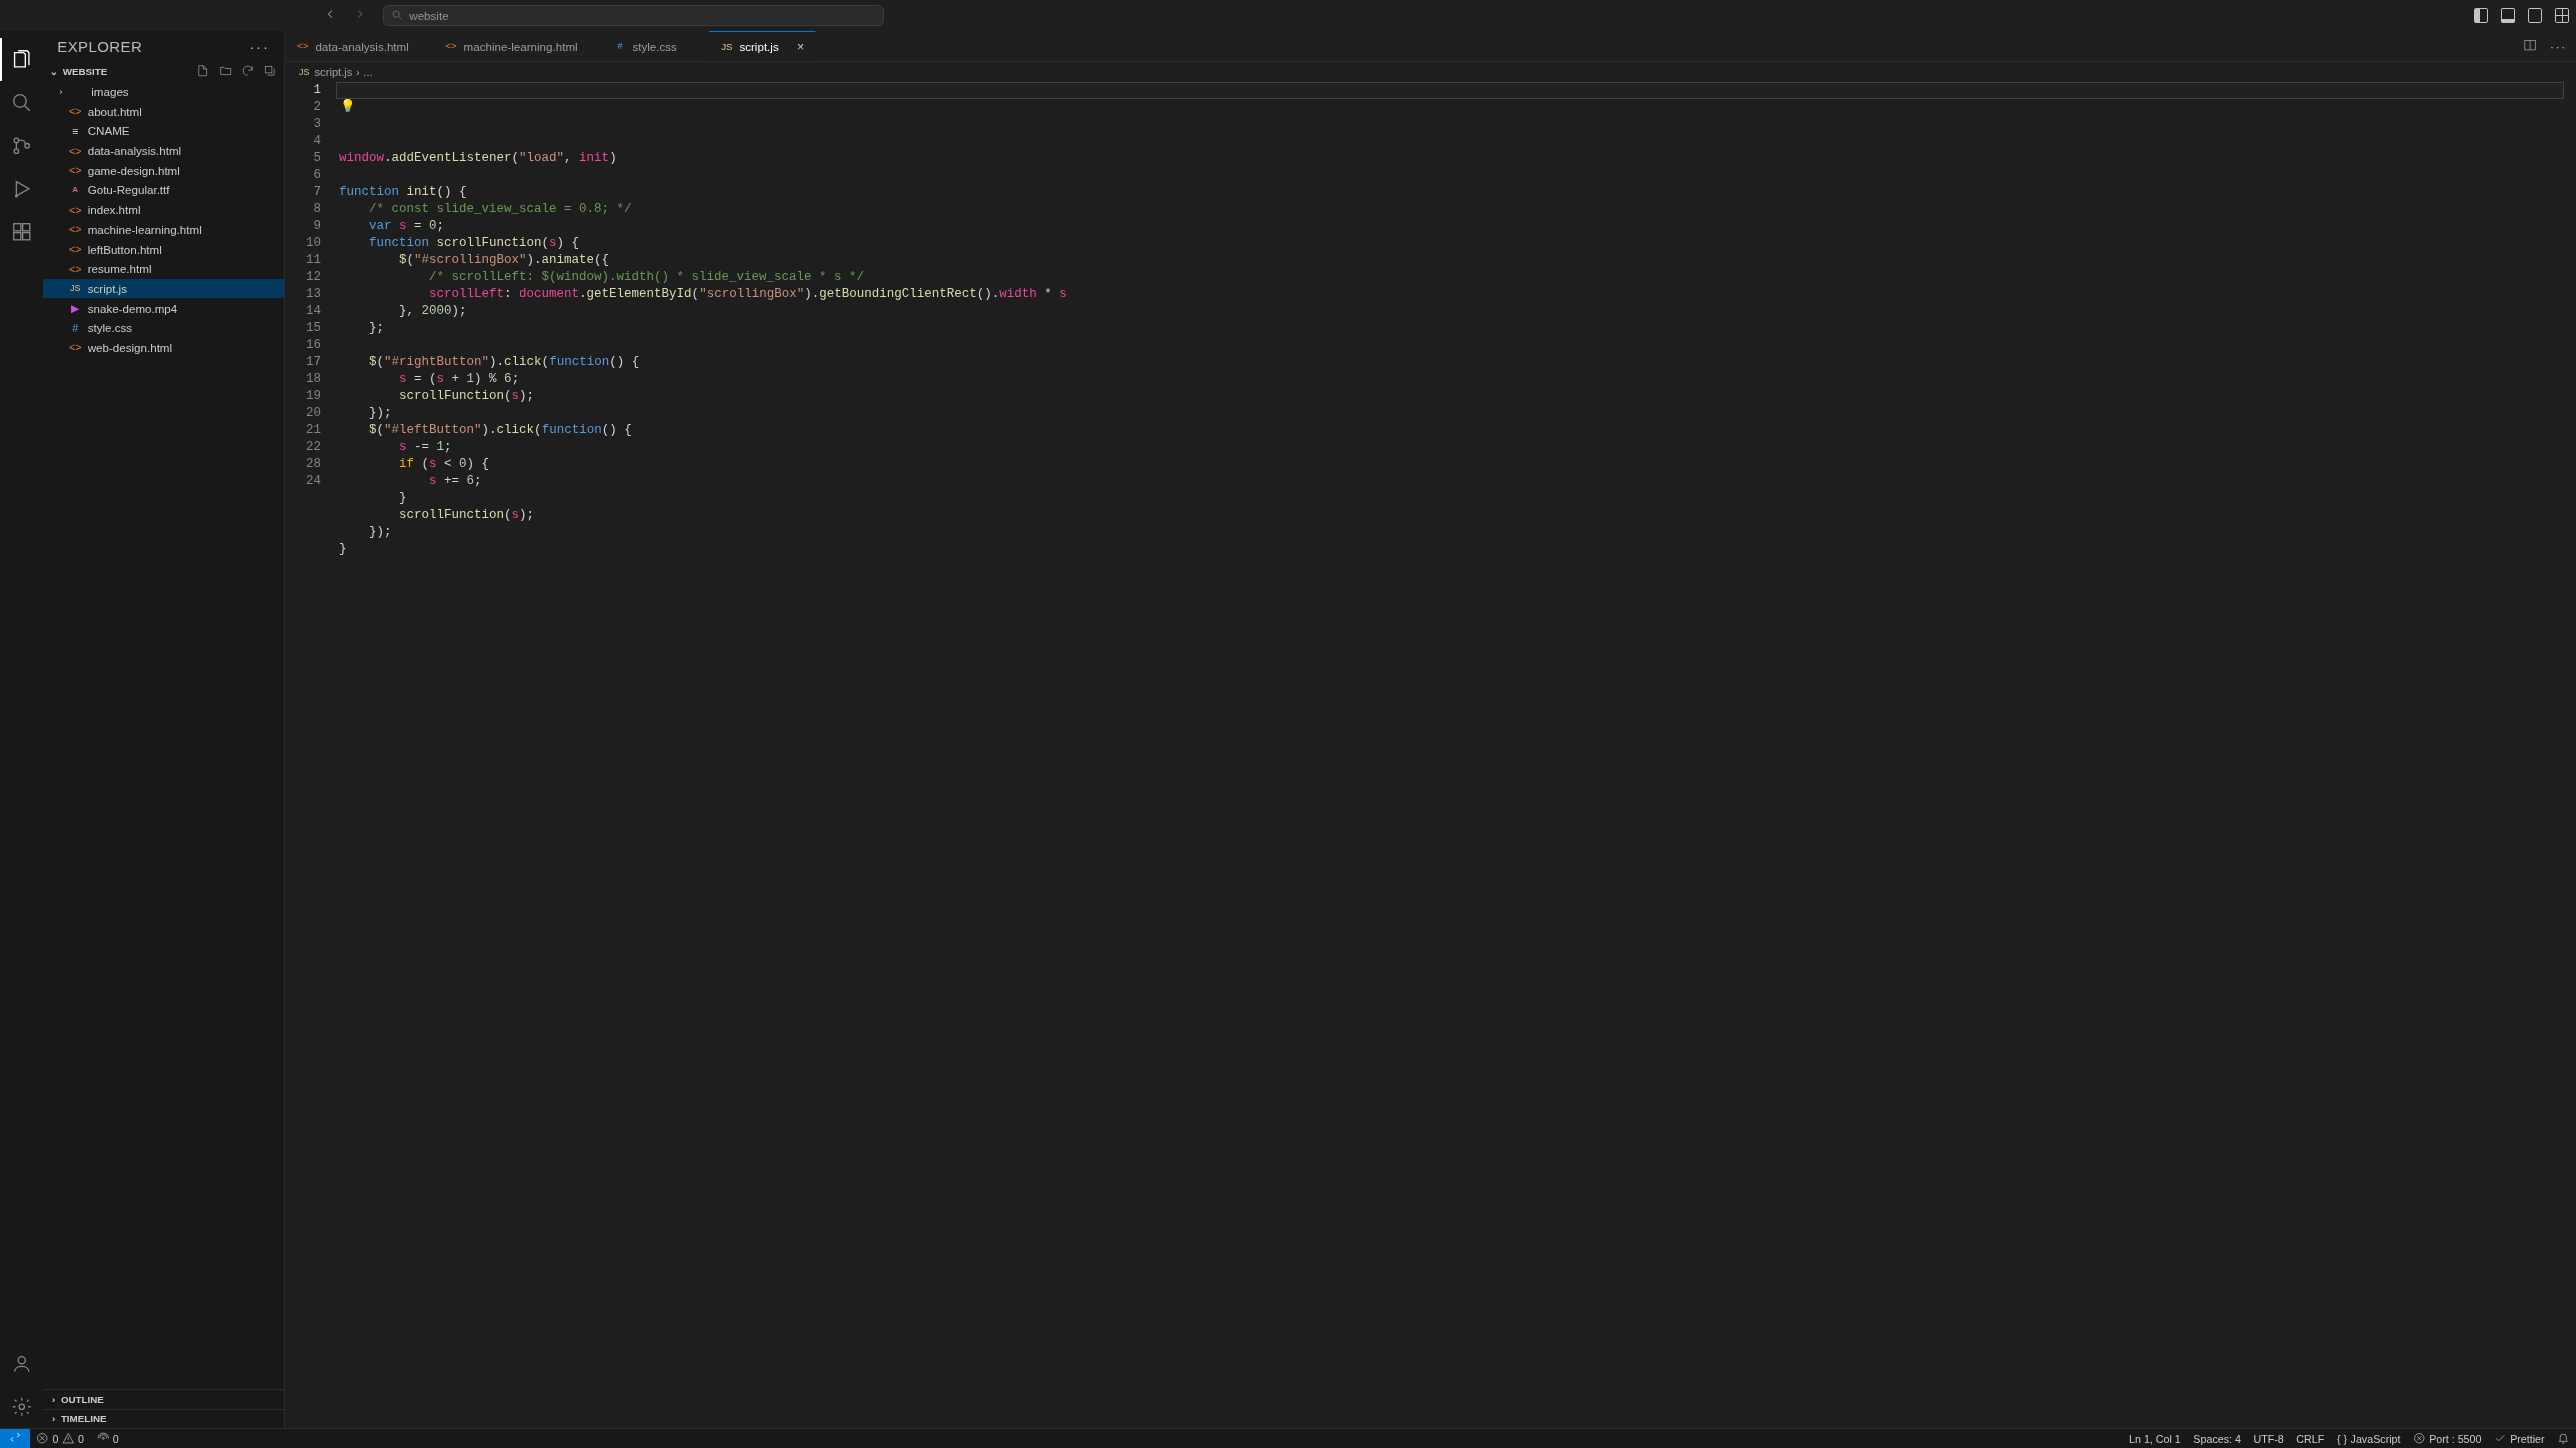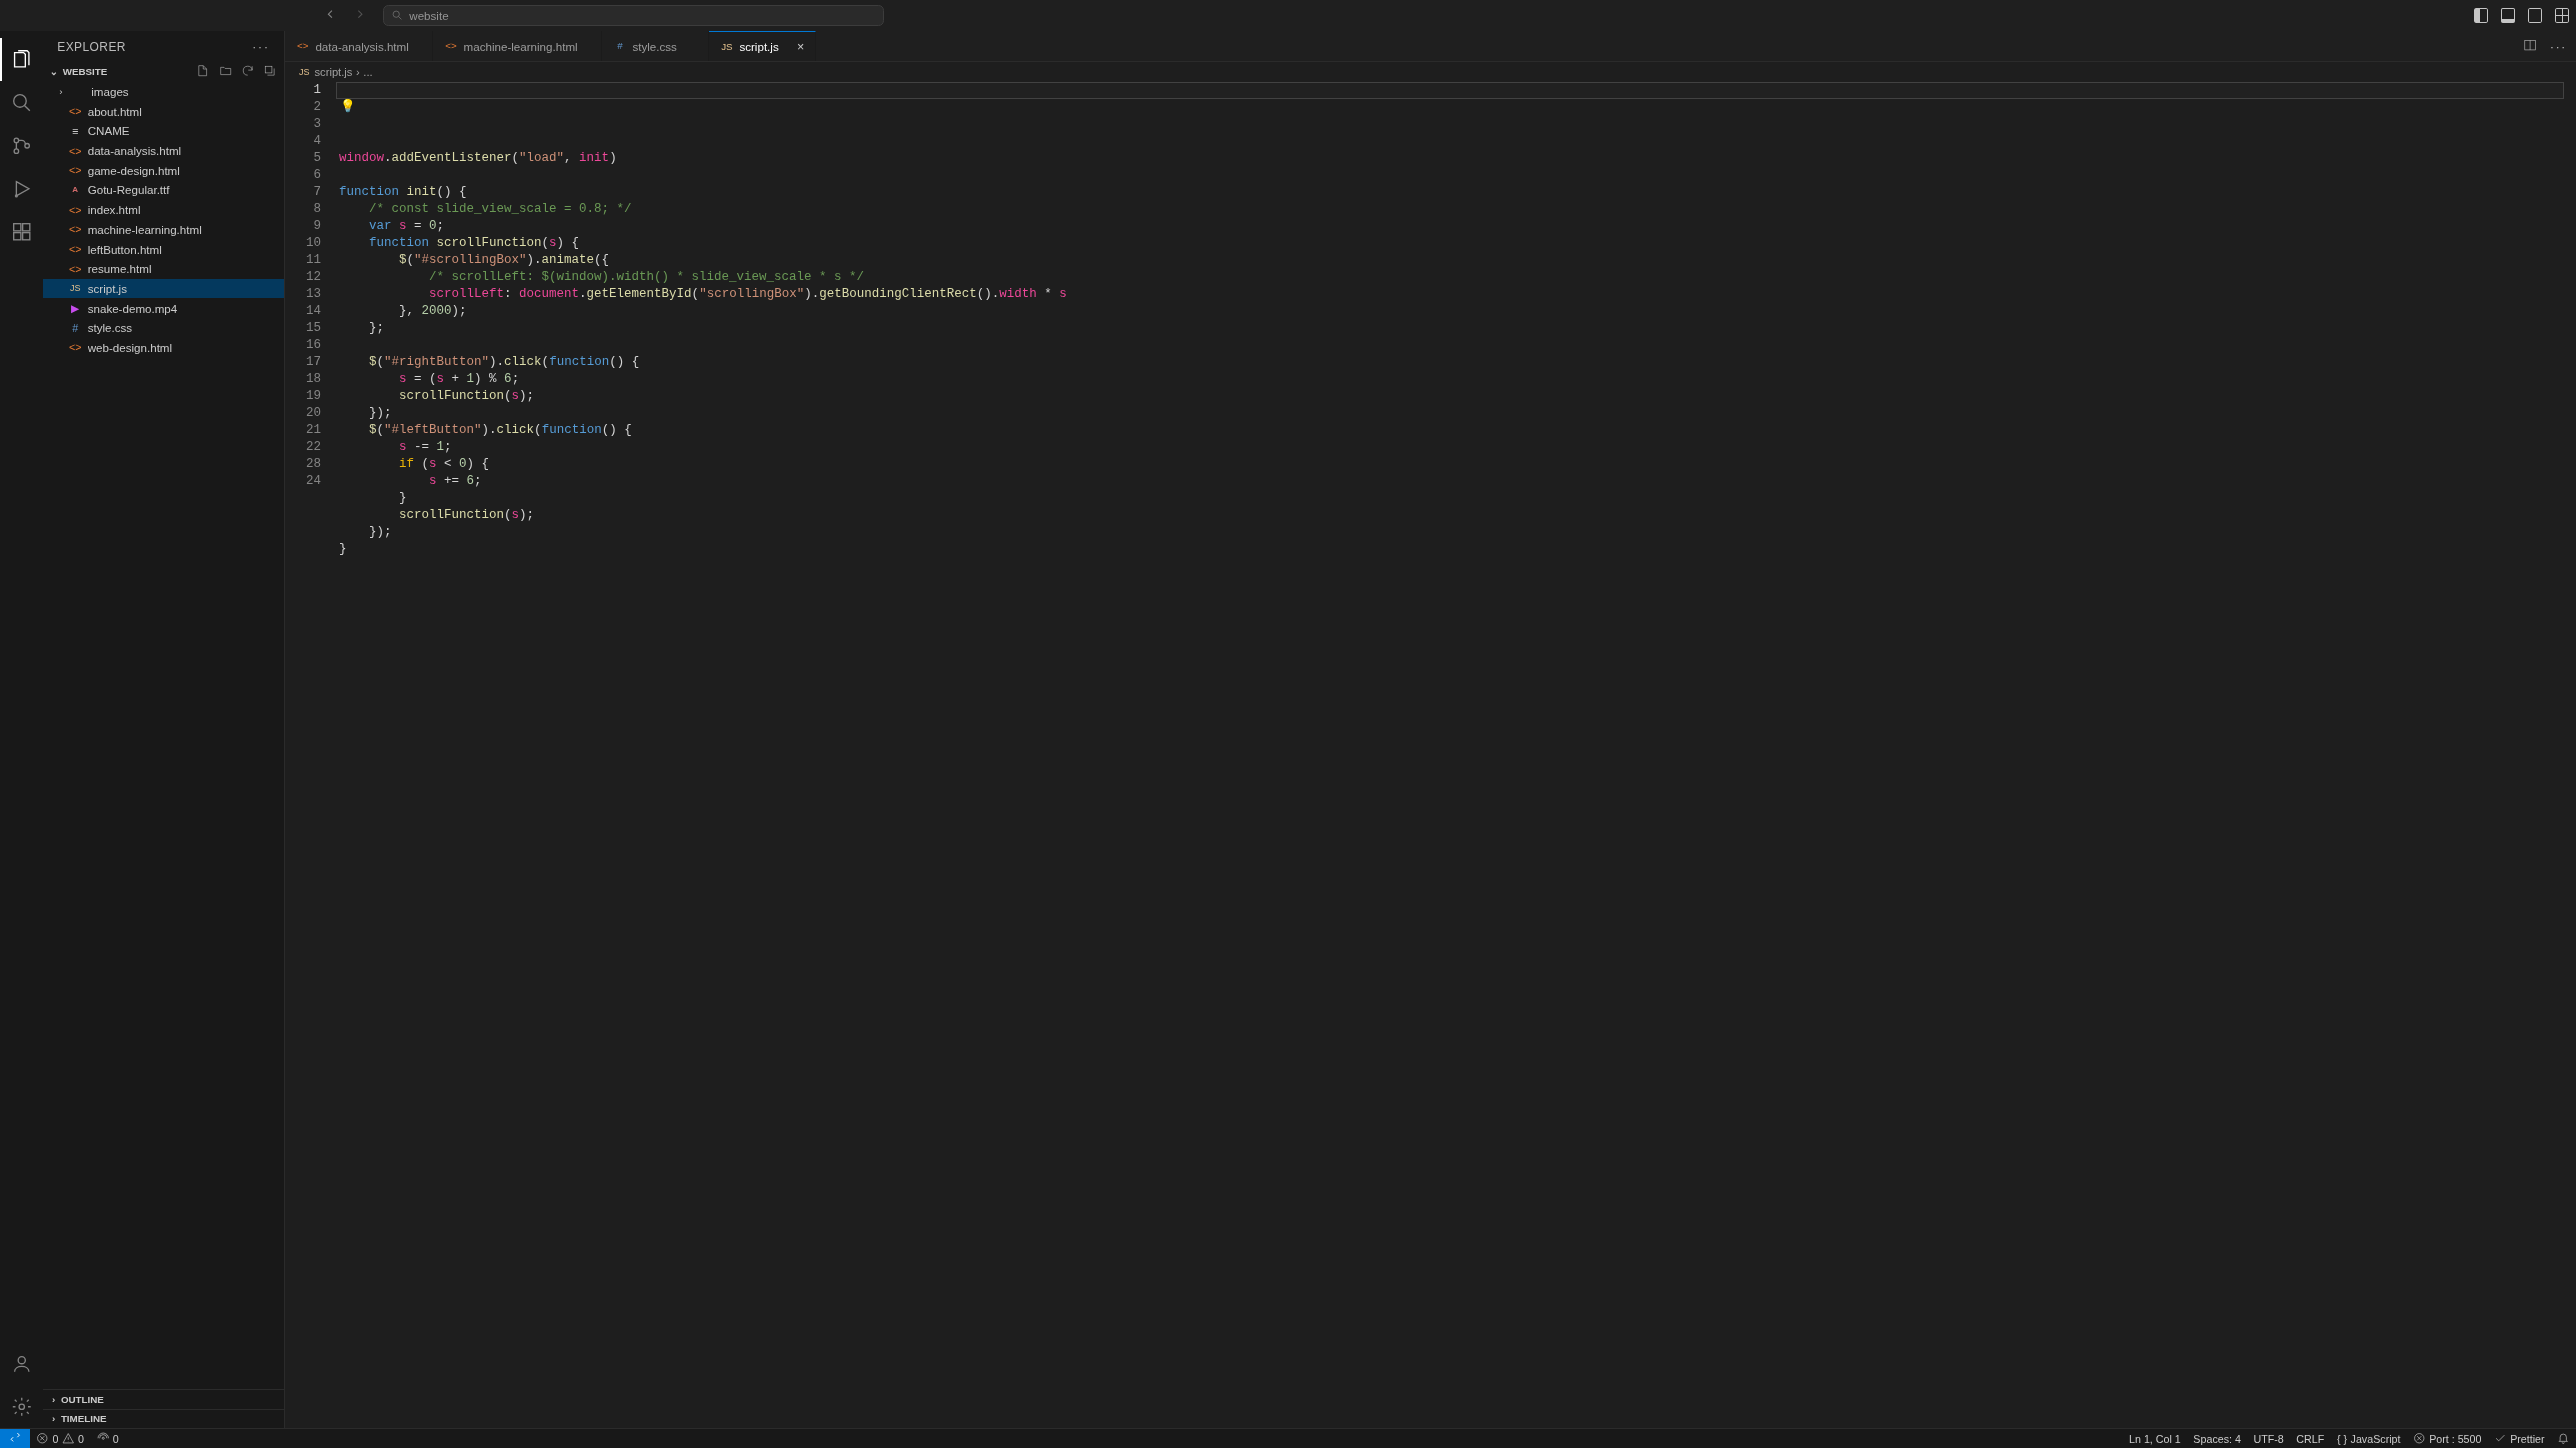--- a/index.html
+++ b/index.html
@@ -83,21 +83,21 @@
   .sidebar {
     width: 242px;
     background: #181818;
     display:flex; flex-direction:column;
     border-right: 0.9px solid #2b2b2b;
   }
   .sidebar-title {
     height: 31px;
     display:flex; align-items:center;
     padding: 0 14.3px;
-    font-size: 12px;
+    font-size: 15px;
     color: #bbbbbb;
     letter-spacing: 0.4px;
     justify-content: space-between;
   }
   .sidebar-title .dots { letter-spacing:1.8px; cursor:pointer; }
   .folder-header {
     height: 19.7px;
     display:flex; align-items:center;
     padding-left: 3.6px;
     font-size: 9.8px;

